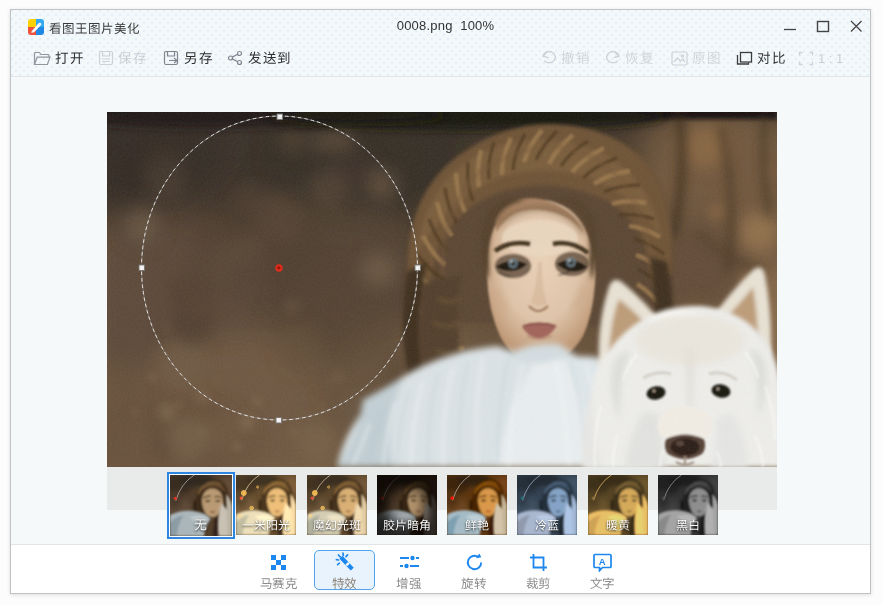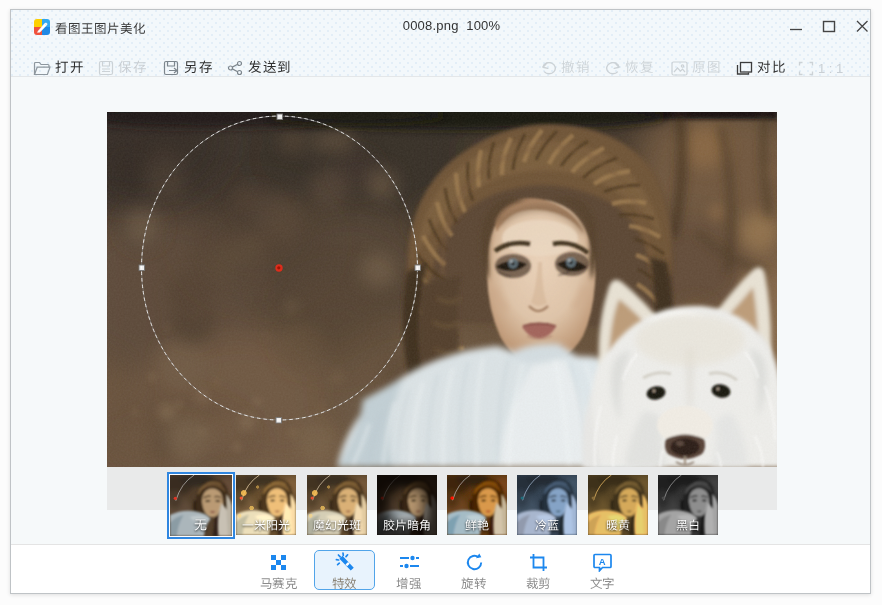--- a/index.html
+++ b/index.html
@@ -1,21 +1,21 @@
 <!DOCTYPE html>
 <html><head><meta charset="utf-8"><style>
 *{margin:0;padding:0;box-sizing:border-box}
 html,body{width:882px;height:605px;background:#fcfcfc;font-family:"Liberation Sans",sans-serif;overflow:hidden}
 #win{position:absolute;left:10px;top:9px;width:861px;height:585px;background:#f3f8fb;border:1px solid #bfc3c6;box-shadow:0 1px 4px rgba(0,0,0,.12)}
 #win .dots{position:absolute;inset:0;background-image:radial-gradient(circle, #e0ecf7 .9px, transparent 1.15px),radial-gradient(circle, #e0ecf7 .9px, transparent 1.15px);background-size:8px 8px,8px 8px;background-position:1px 1px,5px 5px;opacity:.8}
-#titlebar{position:absolute;left:10px;top:0;width:100%;height:30px}
+#titlebar{position:absolute;left:4px;top:0;width:100%;height:30px}
 #toolbar{position:absolute;left:0;top:30px;width:100%;height:37px;border-bottom:1px solid #e4e7e9}
 #content{position:absolute;left:0;top:67px;width:859px;height:467px;background:#f6f9fa}
 #botbar{position:absolute;left:0;top:534px;width:859px;height:49px;background:#fff;border-top:1px solid #e4e4e4}
-.tbtn{position:absolute;top:0;height:36px;display:flex;align-items:flex-end}
+.tbtn{position:absolute;top:0;height:36px;display:flex;align-items:center}
 .abs{position:absolute}
 </style></head><body>
 <svg width="0" height="0" style="position:absolute">
     <symbol id="u4e00" viewBox="0 0 1000 1000">
       <g transform="matrix(1 0 0 -1 0 880)">
         <path d="M44 431H960V349H44Z"></path>
       </g>
     </symbol>
     <symbol id="u4fdd" viewBox="0 0 1000 1000">
       <g transform="matrix(1 0 0 -1 0 880)">

